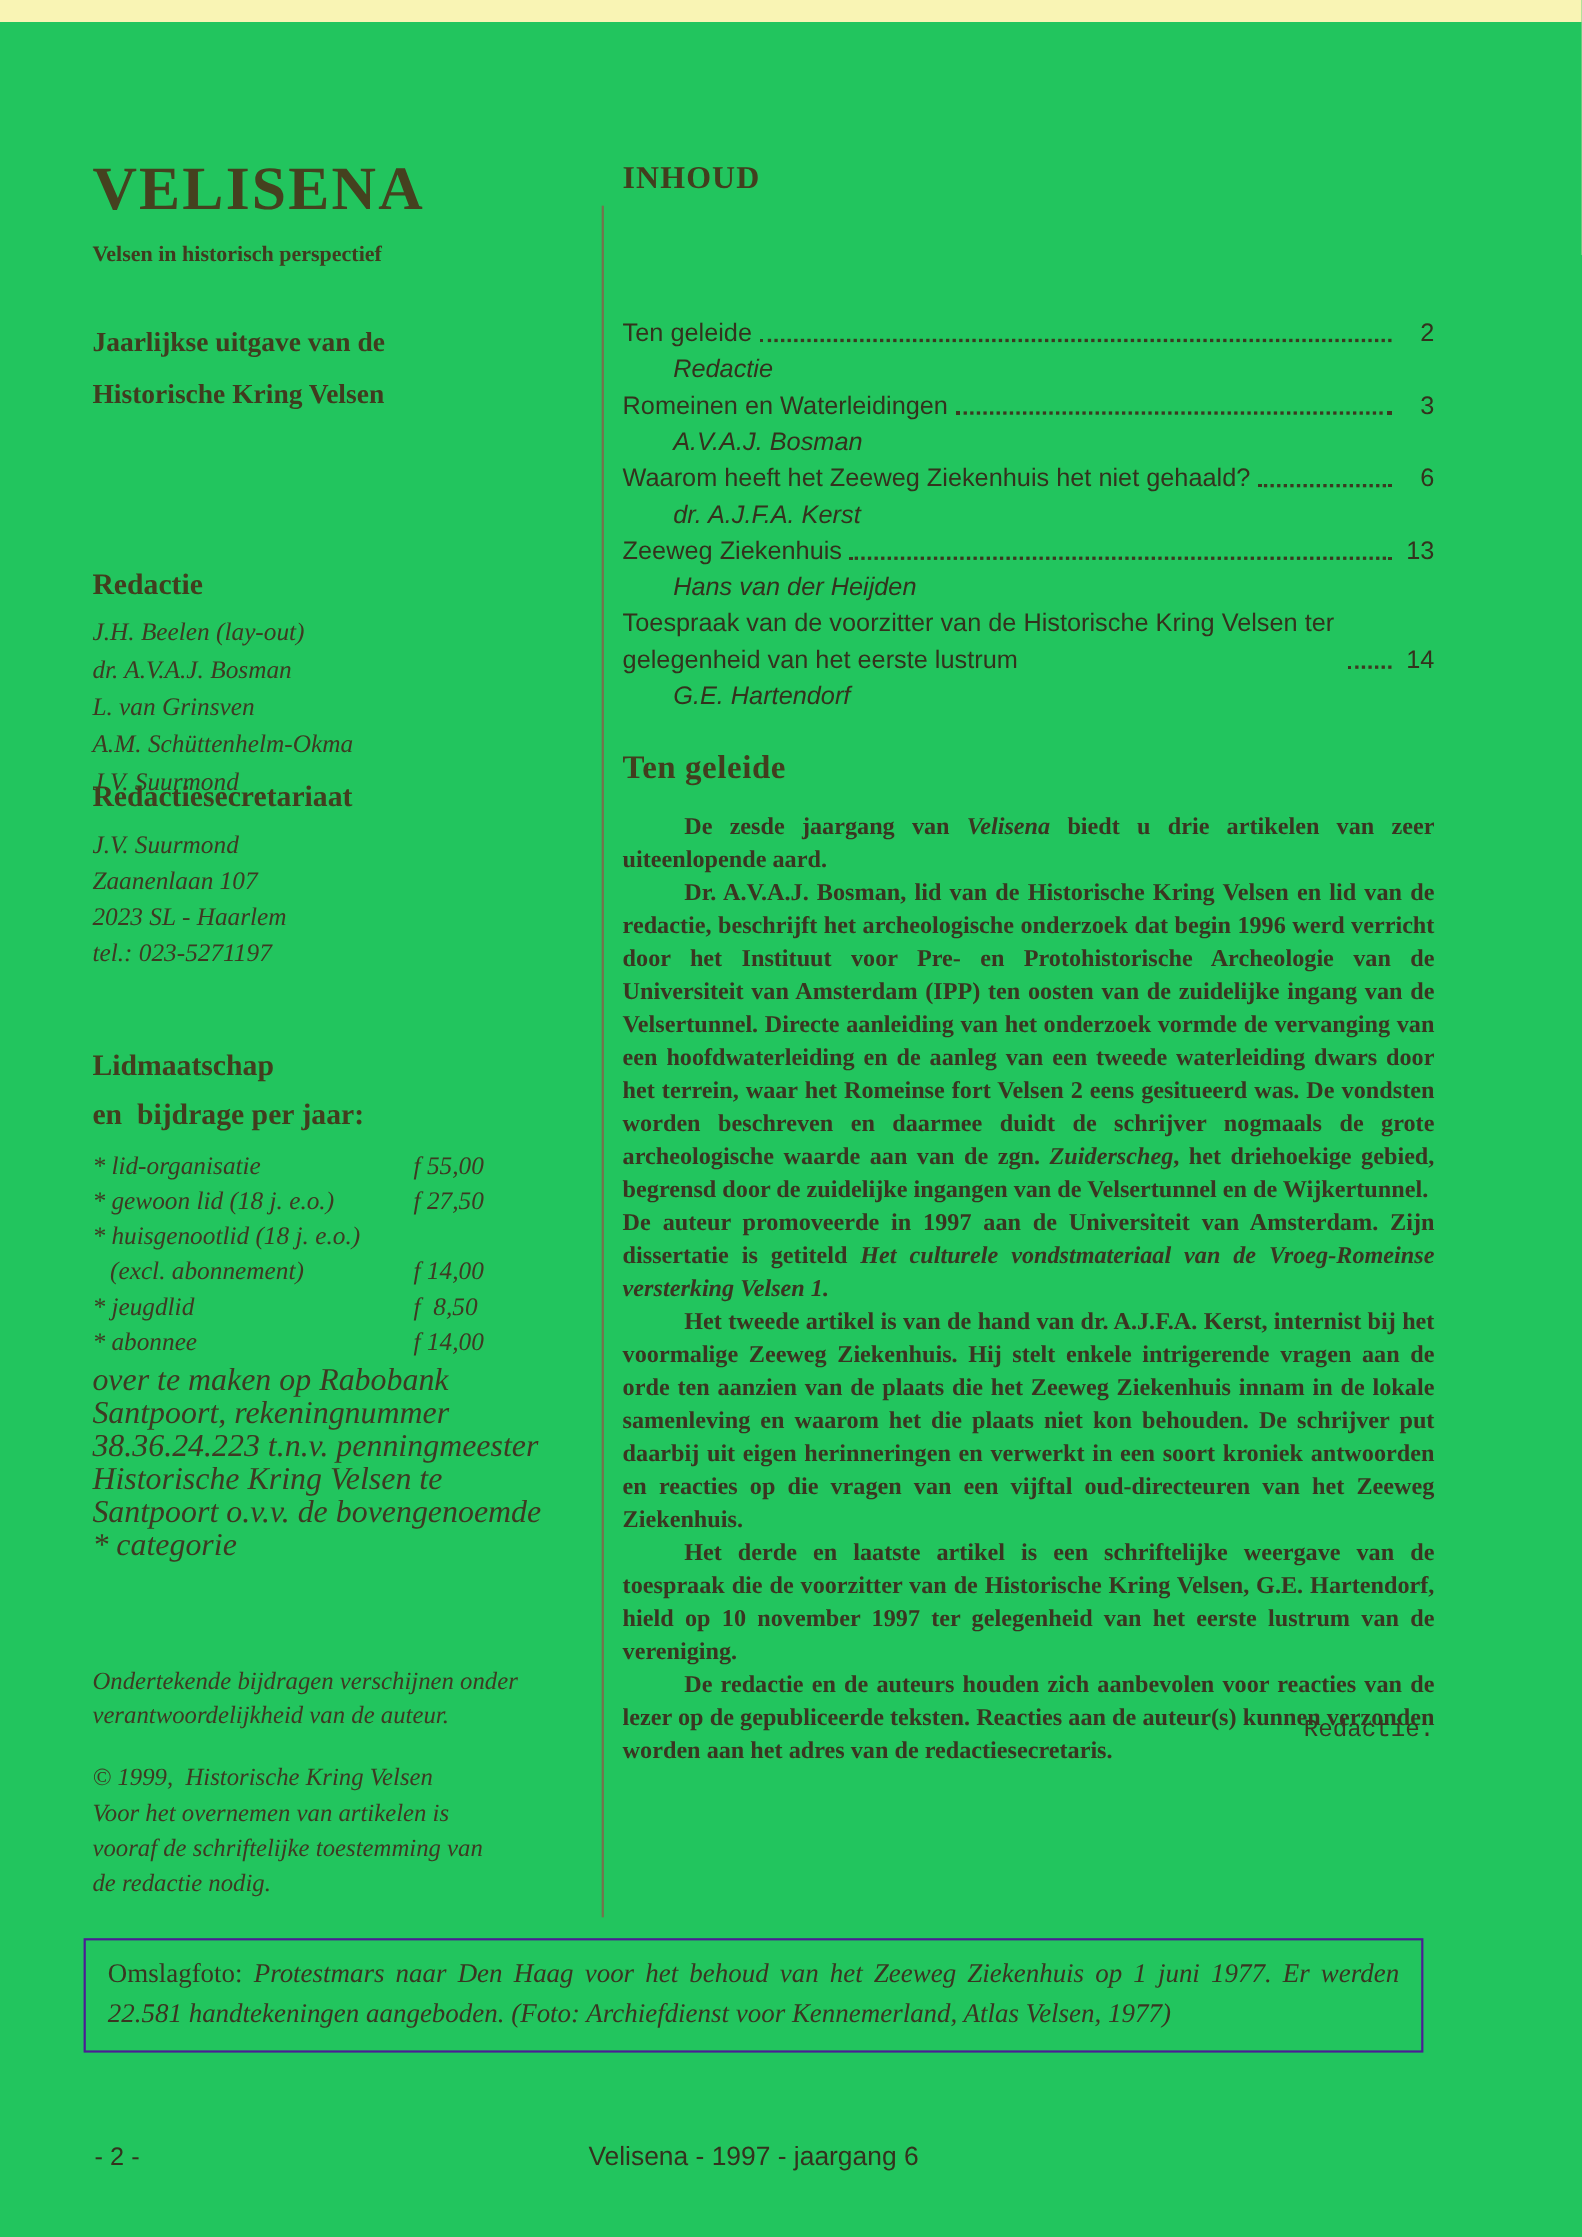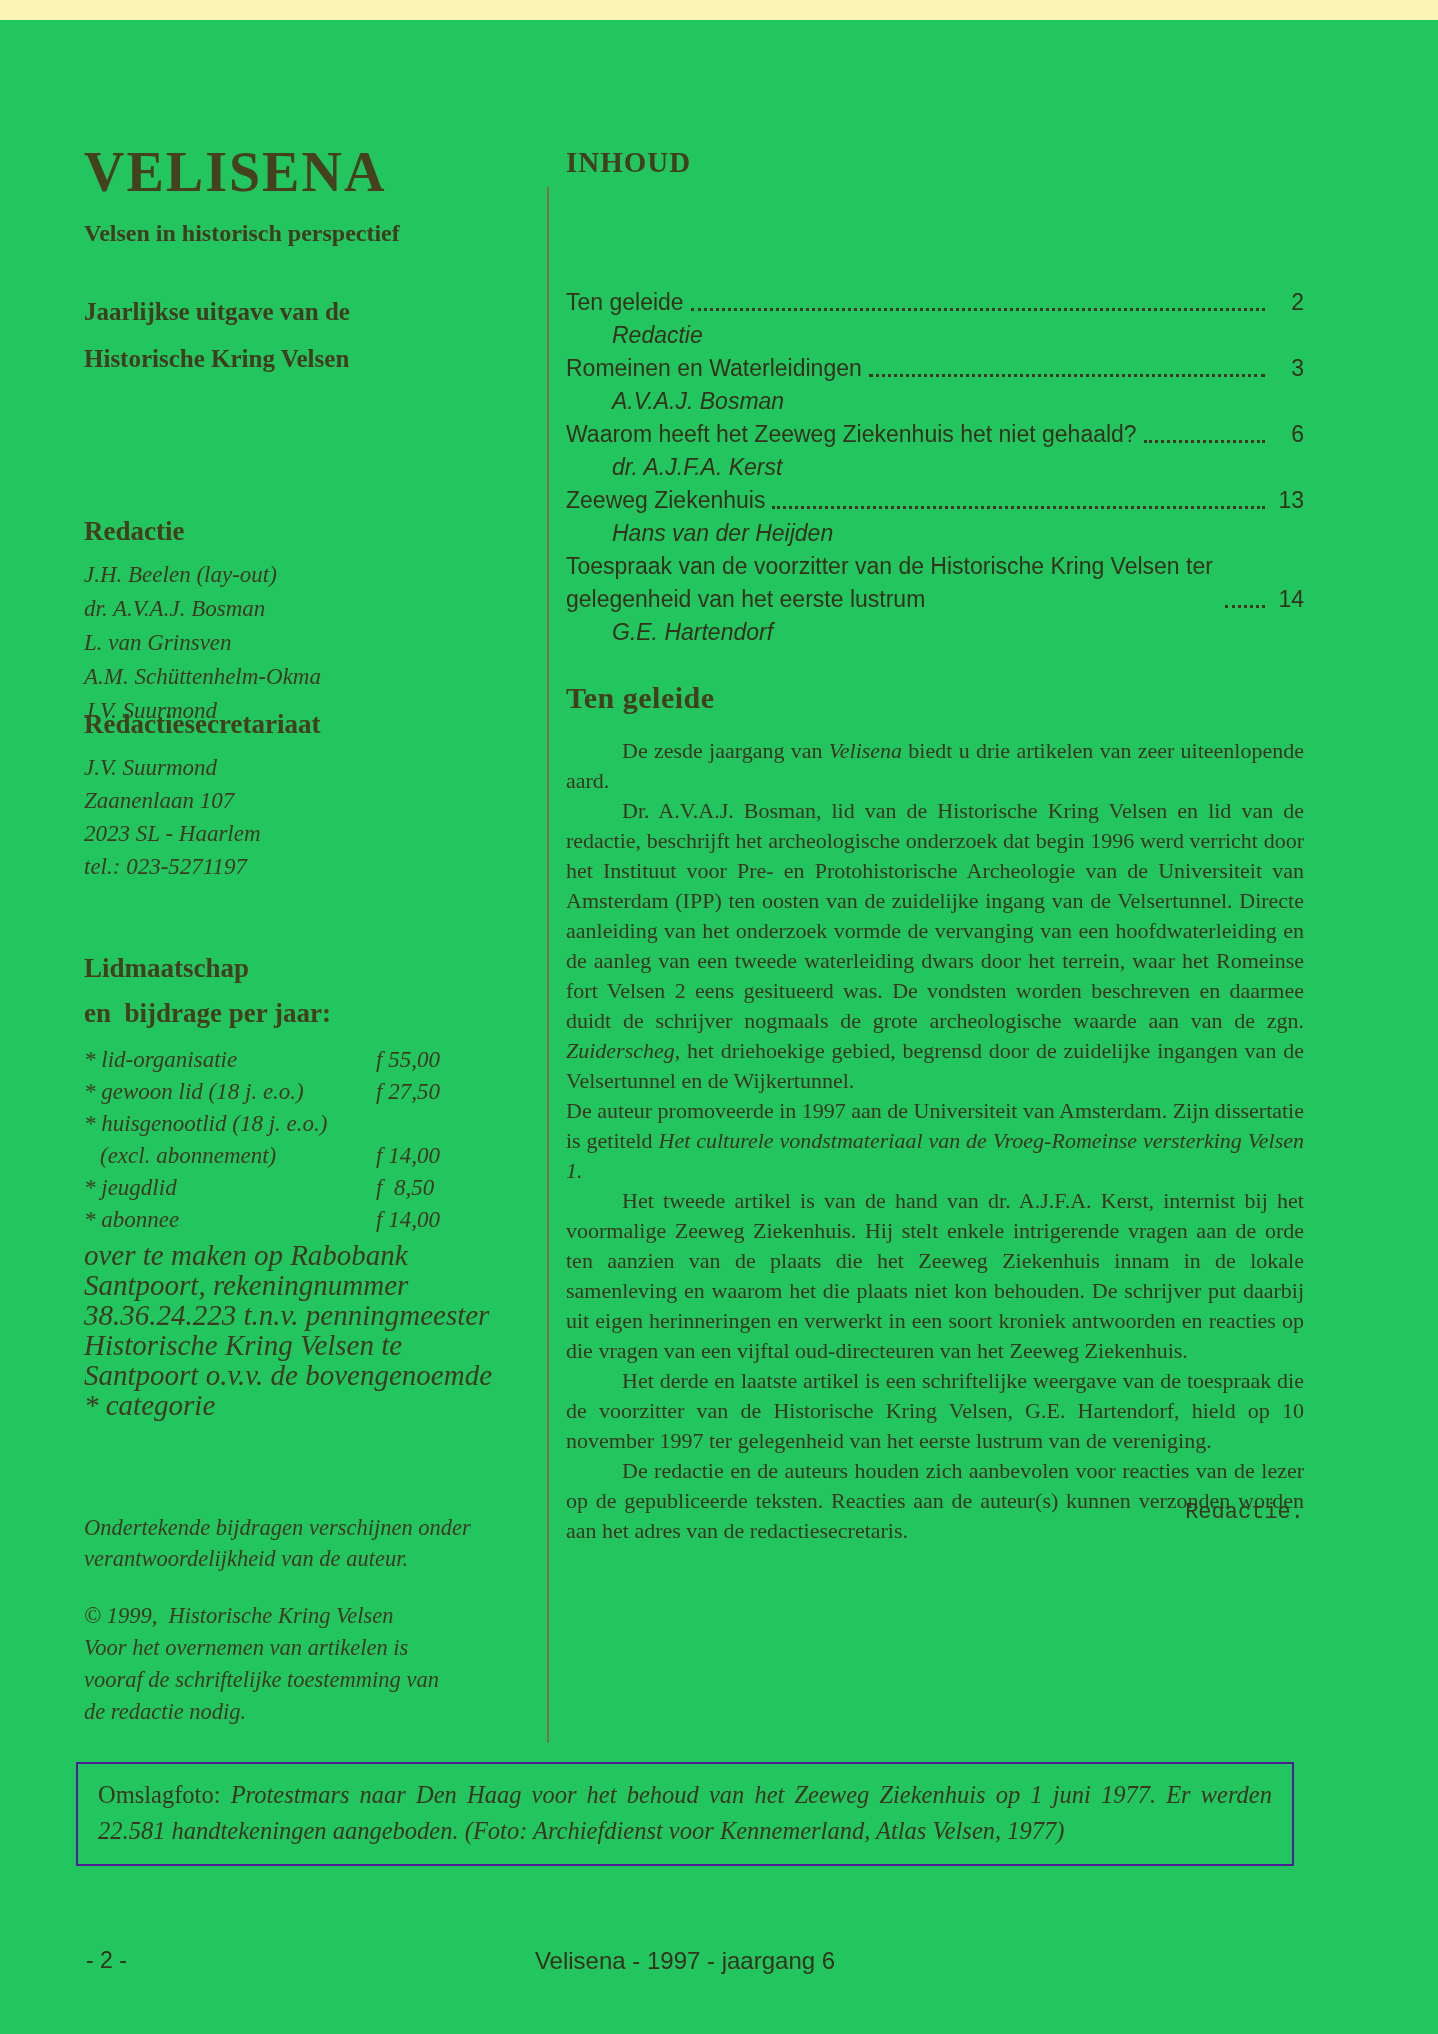--- a/index.html
+++ b/index.html
@@ -8,21 +8,21 @@
     background:#22c55e; overflow:hidden;
     font-family:"Liberation Serif","DejaVu Serif",serif;
     color:#3e3a22;
   }
   .page::before{ content:""; position:absolute; left:0; top:0; width:100%; height:20px;
     background:#f9f4b4; }
 
   
   .leftblk { position:absolute; left:84px; width:424px; }
   .m-title { top:140px; font-size:56px; font-weight:bold; letter-spacing:2px; color:#45411f; }
-  .m-sub   { top:220px; font-size:24px; font-weight:bold; white-space:nowrap; color:#403c1f; }
+  .m-sub   { top:220px; font-size:20px; font-weight:bold; white-space:nowrap; color:#403c1f; }
   .m-pub   { top:288px; }
   .m-pub-line { font-size:25px; font-weight:bold; line-height:47px; color:#403c1f; }
 
   .sec-heading { font-size:27px; font-weight:bold; color:#423e1e; line-height:34px; }
   .italic-lines { margin-top:10px; }
   .it-line { font-style:italic; font-size:23px; line-height:34px; white-space:pre-wrap; }
 
   .blk-redactie { top:514px; }
   .blk-redsec   { top:707px; }
   .blk-redsec .it-line { line-height:33px; }
@@ -50,21 +50,21 @@
   .toc { top:286px; font-family:"Liberation Sans","DejaVu Sans",sans-serif; color:#34321d; }
   .toc-row { display:flex; align-items:flex-end; font-size:23px; line-height:33px; }
   .toc-title { flex:0 1 auto; }
   .toc-leader { flex:1 1 40px; min-width:40px; border-bottom:3px dotted #3c3920; margin:0 5px 8px 7px; }
   .toc-page { flex:0 0 34px; text-align:right; }
   .toc-author { font-style:italic; font-size:23px; line-height:33px; padding-left:46px; }
 
   .tg-heading { top:681px; font-size:30px; font-weight:bold; letter-spacing:0.5px; color:#423e1e; }
 
   .tg-body { top:736px; font-size:22px; line-height:30px; text-align:justify; color:#3a3621; position:absolute; }
-  .tg-body p { margin:0; text-indent:56px; }
+  .tg-body p { margin:0; text-indent:56px;font-weight:bold; }
   .tg-body p.noindent { text-indent:0; }
   .it { font-style:italic; }
   .tg-signature { position:absolute; right:0; bottom:18px; line-height:30px;font-family:Liberation Mono, monospace; }
 
   
   .caption-box {
     position:absolute; left:76px; top:1762px; width:1218px; box-sizing:border-box;
     border:2px solid #4c1d95; padding:13px 20px 15px 20px;
     font-size:24.5px; line-height:36px; text-align:justify; color:#3a3621;
   }

